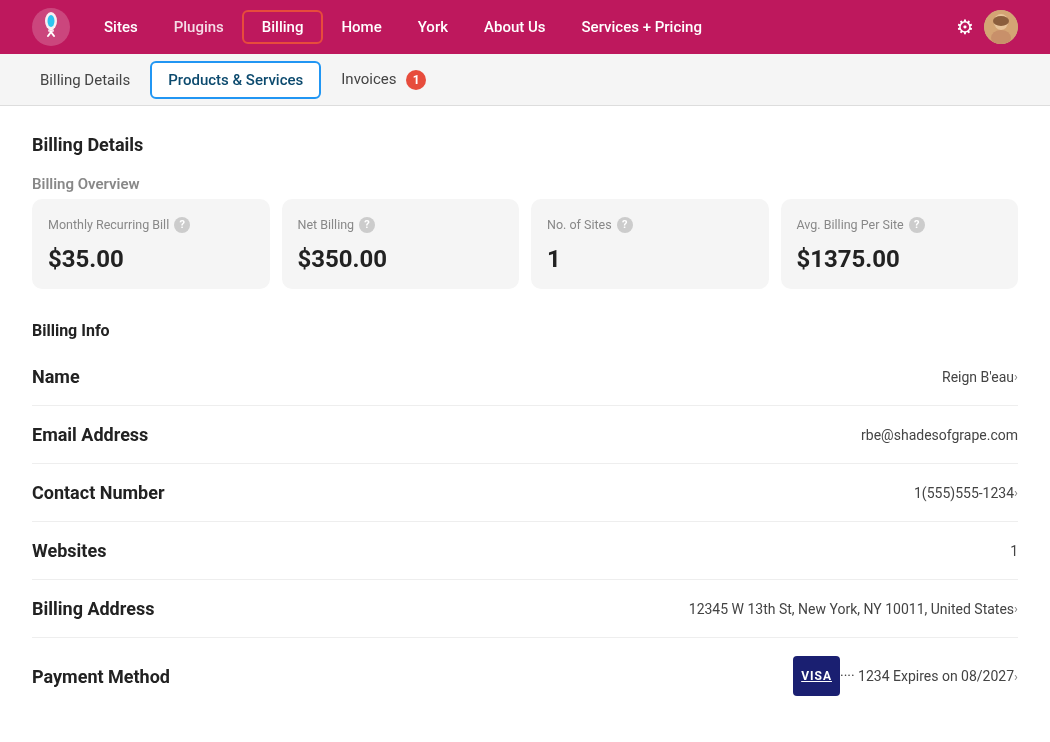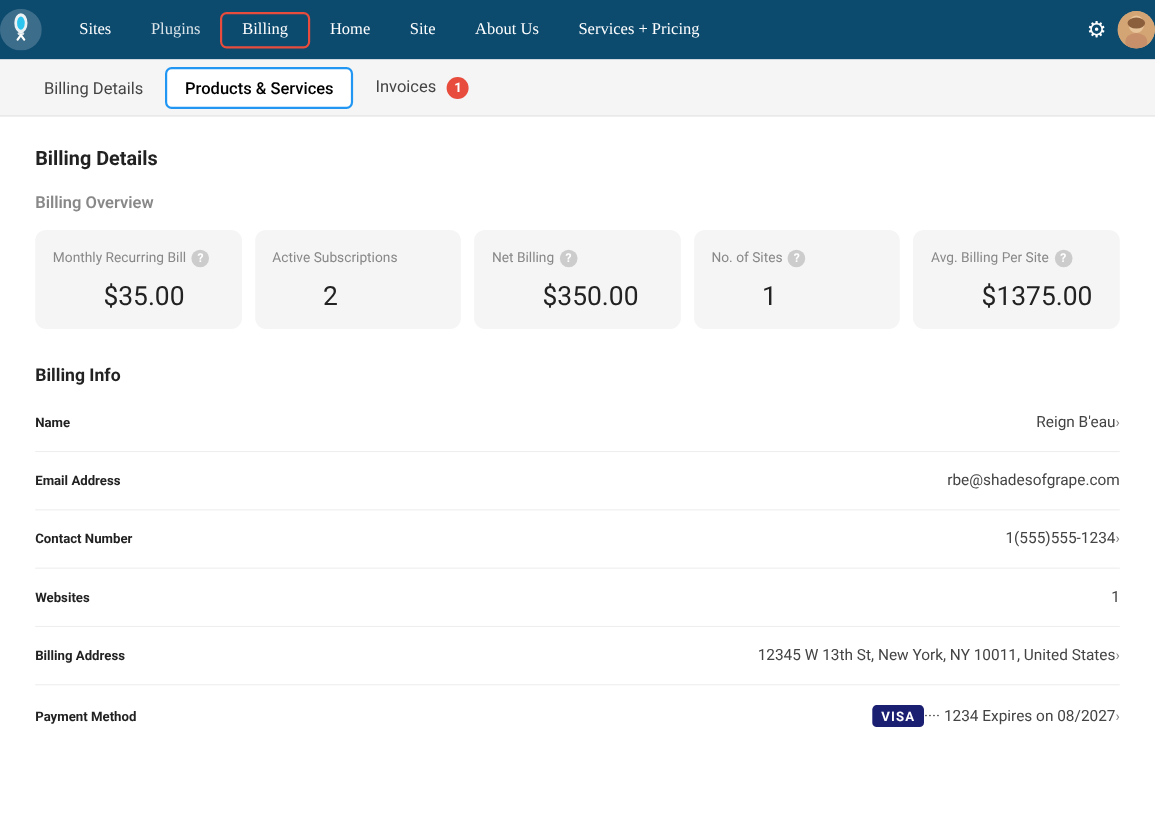--- a/index.html
+++ b/index.html
@@ -1,25 +1,24 @@
 <!DOCTYPE html>
 <html><head>
   <meta charset="utf-8">
   <style>
     * { box-sizing: border-box; margin: 0; padding: 0; }
     body { font-family: -apple-system, BlinkMacSystemFont, 'Segoe UI', Roboto, sans-serif; background: #f0f0f0; font-size: 14px; }
 
     
     .top-nav {
-      background: #0c4a6e;
+      background: #be185d;
       display: flex;
       align-items: center;
       height: 54px;
-      padding: 0 0;
-      font-family: Liberation Serif, serif;
+      padding: 0 32px;
     }
     .nav-logo {
       width: 38px;
       height: 38px;
       margin-right: 16px;
       flex-shrink: 0;
     }
     .nav-links {
       display: flex;
       flex: 1;
@@ -80,21 +79,21 @@
     .sub-nav-item {
       padding: 8px 16px;
       font-size: 15px;
       color: #444;
       cursor: pointer;
       border-radius: 6px;
       font-weight: 400;
     }
     .sub-nav-item.active {
       border: 2px solid #2196f3;
-      color: #000000;
+      color: #0c4a6e;
       font-weight: 500;
       background: #fff;
     }
     .invoice-badge {
       display: inline-flex;
       align-items: center;
       justify-content: center;
       background: #e74c3c;
       color: #fff;
       border-radius: 50%;
@@ -117,21 +116,21 @@
       font-size: 18px;
       font-weight: 700;
       color: #222;
       margin-bottom: 20px;
     }
 
     .overview-title {
       font-size: 15px;
       font-weight: 600;
       color: #888;
-      margin-bottom: 16px;
+      margin-bottom: 6px;
     }
 
     
     .billing-cards {
       display: flex;
       gap: 12px;
       margin-bottom: 32px;
     }
     .billing-card {
       flex: 1;
@@ -157,66 +156,66 @@
       display: inline-flex;
       align-items: center;
       justify-content: center;
       font-size: 11px;
       font-weight: 700;
       flex-shrink: 0;
       cursor: pointer;
     }
     .card-value {
       font-size: 24px;
-      font-weight: 400;
+      font-weight: 700;
       color: #222;
-      margin-left: 46px;
     }
 
     
     .billing-info-title {
       font-size: 16px;
       font-weight: 700;
       color: #222;
       margin-bottom: 8px;
     }
     .info-row {
       display: flex;
       align-items: center;
       justify-content: space-between;
       padding: 18px 0;
       border-bottom: 1px solid #eee;
     }
     .info-row:last-child {
       border-bottom: none;
     }
     .info-label {
-      font-size: 12px;
+      font-size: 18px;
       font-weight: 700;
       color: #222;
     }
     .info-value {
       font-size: 14px;
       color: #444;
       display: flex;
       align-items: center;
       gap: 0;
     }
     .info-value .chevron {
       color: #888;
       font-size: 13px;
     }
     .visa-badge {
       background: #1a1f71;
       color: #fff;
       font-size: 12px;
       font-weight: 700;
-      padding: 3px 8px;
+      padding: 13px 8px;
       border-radius: 4px;
       letter-spacing: 1px;
+      text-decoration: underline;
     }
   </style>
 </head>
 <body>
 
 <nav class="top-nav">
 
   <div class="nav-logo">
     <svg viewBox="0 0 38 38" fill="none" xmlns="http://www.w3.org/2000/svg">
       <circle cx="19" cy="19" r="19" fill="rgba(255,255,255,0.2)"></circle>
@@ -226,21 +225,21 @@
       <line x1="19" y1="24" x2="16" y2="28" stroke="white" stroke-width="2" stroke-linecap="round"></line>
       <line x1="19" y1="24" x2="22" y2="28" stroke="white" stroke-width="2" stroke-linecap="round"></line>
     </svg>
   </div>
 
   <div class="nav-links">
     <a class="nav-link">Sites</a>
     <a class="nav-link muted">Plugins</a>
     <a class="nav-link active">Billing</a>
     <a class="nav-link">Home</a>
-    <a class="nav-link">Site</a>
+    <a class="nav-link">York</a>
     <a class="nav-link">About Us</a>
     <a class="nav-link">Services + Pricing</a>
   </div>
 
   <div class="nav-right">
     <span class="gear-icon">⚙</span>
     <div class="avatar">
       <svg viewBox="0 0 34 34" fill="none" xmlns="http://www.w3.org/2000/svg" width="34" height="34">
         <circle cx="17" cy="17" r="17" fill="#d4a574"></circle>
         <ellipse cx="17" cy="13" rx="6" ry="7" fill="#c8906a"></ellipse>
@@ -269,26 +268,20 @@
   <div class="billing-cards">
 
     <div class="billing-card">
       <div class="card-label">
         <span>Monthly Recurring Bill</span>
         <span class="help-icon">?</span>
       </div>
       <div class="card-value">$35.00</div>
     </div>
 
-    <div class="billing-card">
-      <div class="card-label">
-        <span>Active Subscriptions</span>
-      </div>
-      <div class="card-value">2</div>
-    </div>
 
     <div class="billing-card">
       <div class="card-label">
         <span>Net Billing</span>
         <span class="help-icon">?</span>
       </div>
       <div class="card-value">$350.00</div>
     </div>
 
     <div class="billing-card">

